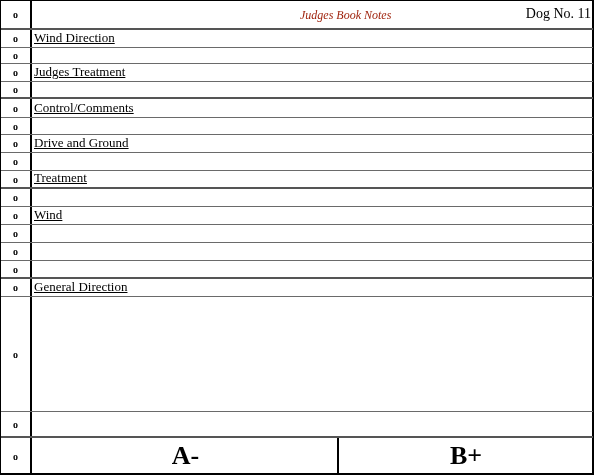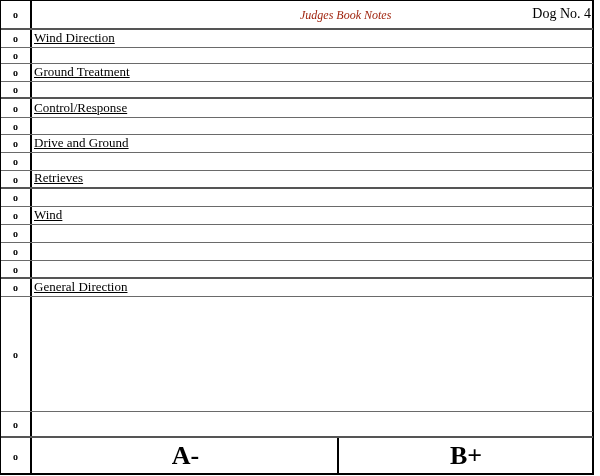--- a/index.html
+++ b/index.html
@@ -25,50 +25,50 @@
 </style>
 </head>
 <body>
 
 <div class="sheet">
 
   <div class="row thick" style="top:0;height:29px;">
     <div class="gutter">o</div>
     <div class="content">
       <span class="title">Judges Book Notes</span>
-      <span class="dogno">Dog No. 4</span>
+      <span class="dogno">Dog No. 11</span>
     </div>
   </div>
 
   <div class="row" style="top:29px;height:18px;">
     <div class="gutter">o</div>
     <div class="content">
         <span class="label">Wind Direction</span>
       </div>
   </div>
   <div class="row" style="top:47px;height:16px;">
     <div class="gutter">o</div>
     <div class="content"></div>
   </div>
 
   <div class="row" style="top:63px;height:18px;">
     <div class="gutter">o</div>
     <div class="content">
-        <span class="label">Ground Treatment</span>
+        <span class="label">Judges Treatment</span>
       </div>
   </div>
   <div class="row thick" style="top:81px;height:17px;">
     <div class="gutter">o</div>
     <div class="content"></div>
   </div>
 
   <div class="row" style="top:98px;height:19px;">
     <div class="gutter">o</div>
     <div class="content">
-        <span class="label">Control/Response</span>
+        <span class="label">Control/Comments</span>
       </div>
   </div>
   <div class="row" style="top:117px;height:17px;">
     <div class="gutter">o</div>
     <div class="content"></div>
   </div>
 
   <div class="row" style="top:134px;height:18px;">
     <div class="gutter">o</div>
     <div class="content">
@@ -76,21 +76,21 @@
       </div>
   </div>
   <div class="row" style="top:152px;height:18px;">
     <div class="gutter">o</div>
     <div class="content"></div>
   </div>
 
   <div class="row thick" style="top:170px;height:18px;">
     <div class="gutter">o</div>
     <div class="content">
-        <span class="label">Retrieves</span>
+        <span class="label">Treatment</span>
       </div>
   </div>
   <div class="row" style="top:188px;height:18px;">
     <div class="gutter">o</div>
     <div class="content"></div>
   </div>
 
   <div class="row" style="top:206px;height:18px;">
     <div class="gutter">o</div>
     <div class="content">

